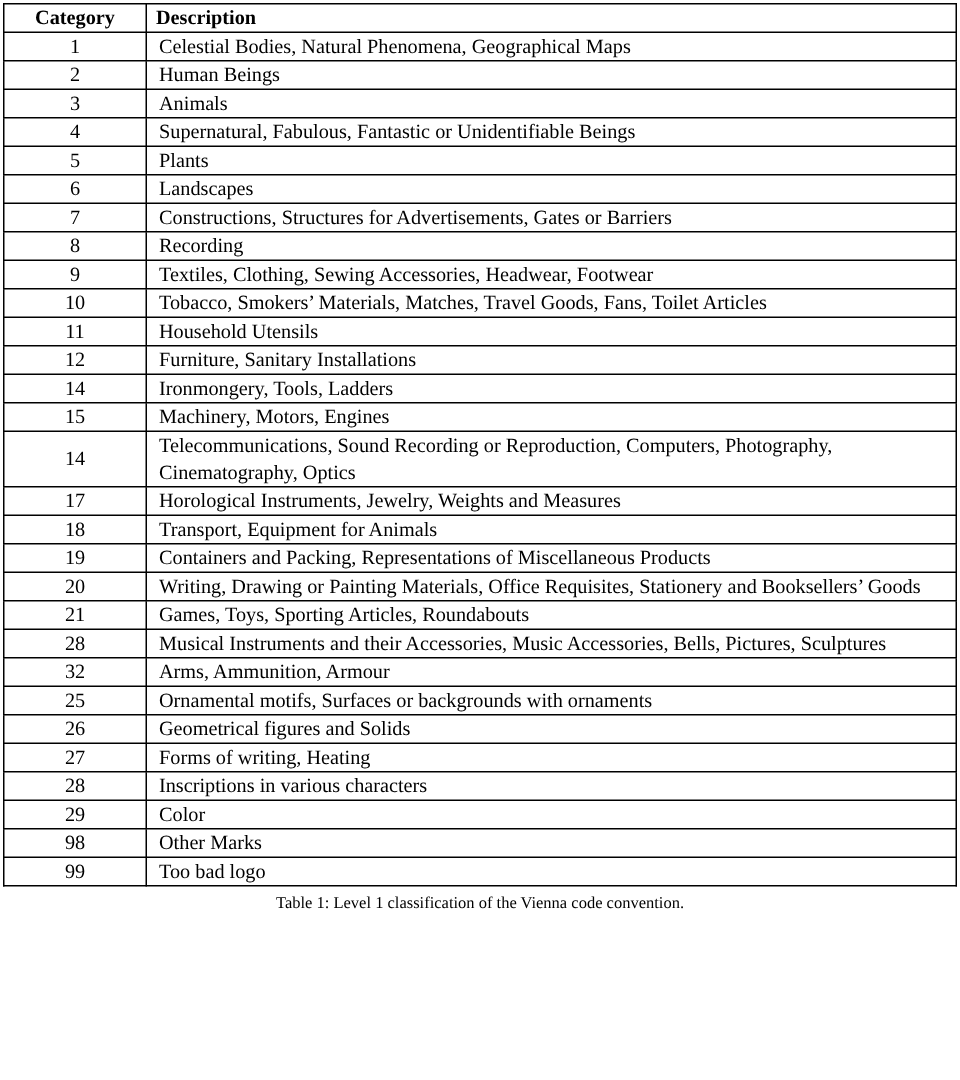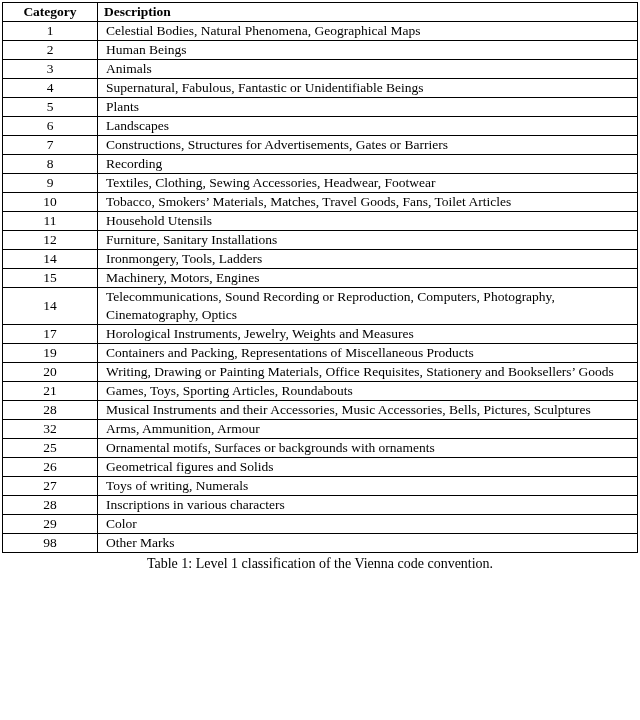--- a/index.html
+++ b/index.html
@@ -43,21 +43,21 @@
   }
   table.vienna th.cat {
     text-align: center;
   }
   table.vienna td.desc {
     text-align: left;
     padding-left: 8px;
   }
   .caption {
     text-align: center;
-    font-size: 14px;
+    font-size: 11px;
     line-height: 16px;
     margin-top: 3px;
   }
 </style>
 </head>
 <body>
 
 <div class="page">
   <table class="vienna">
     <thead>
@@ -125,20 +125,24 @@
         </tr>
         <tr>
           <td class="cat">14</td>
           <td class="desc">Telecommunications, Sound Recording or Reproduction, Computers, Photography, Cinematography, Optics</td>
         </tr>
         <tr>
           <td class="cat">17</td>
           <td class="desc">Horological Instruments, Jewelry, Weights and Measures</td>
         </tr>
         <tr>
+          <td class="cat">18</td>
+          <td class="desc">Transport, Equipment for Animals</td>
+        </tr>
+        <tr>
           <td class="cat">19</td>
           <td class="desc">Containers and Packing, Representations of Miscellaneous Products</td>
         </tr>
         <tr>
           <td class="cat">20</td>
           <td class="desc">Writing, Drawing or Painting Materials, Office Requisites, Stationery and Booksellers’ Goods</td>
         </tr>
         <tr>
           <td class="cat">21</td>
           <td class="desc">Games, Toys, Sporting Articles, Roundabouts</td>
@@ -154,30 +158,34 @@
         <tr>
           <td class="cat">25</td>
           <td class="desc">Ornamental motifs, Surfaces or backgrounds with ornaments</td>
         </tr>
         <tr>
           <td class="cat">26</td>
           <td class="desc">Geometrical figures and Solids</td>
         </tr>
         <tr>
           <td class="cat">27</td>
-          <td class="desc">Toys of writing, Numerals</td>
+          <td class="desc">Forms of writing, Heating</td>
         </tr>
         <tr>
           <td class="cat">28</td>
           <td class="desc">Inscriptions in various characters</td>
         </tr>
         <tr>
           <td class="cat">29</td>
           <td class="desc">Color</td>
         </tr>
         <tr>
           <td class="cat">98</td>
           <td class="desc">Other Marks</td>
         </tr>
+        <tr>
+          <td class="cat">99</td>
+          <td class="desc">Too bad logo</td>
+        </tr>
       </tbody>
   </table>
   <div class="caption">Table 1: Level 1 classification of the Vienna code convention.</div>
 </div>
 
 </body></html>

